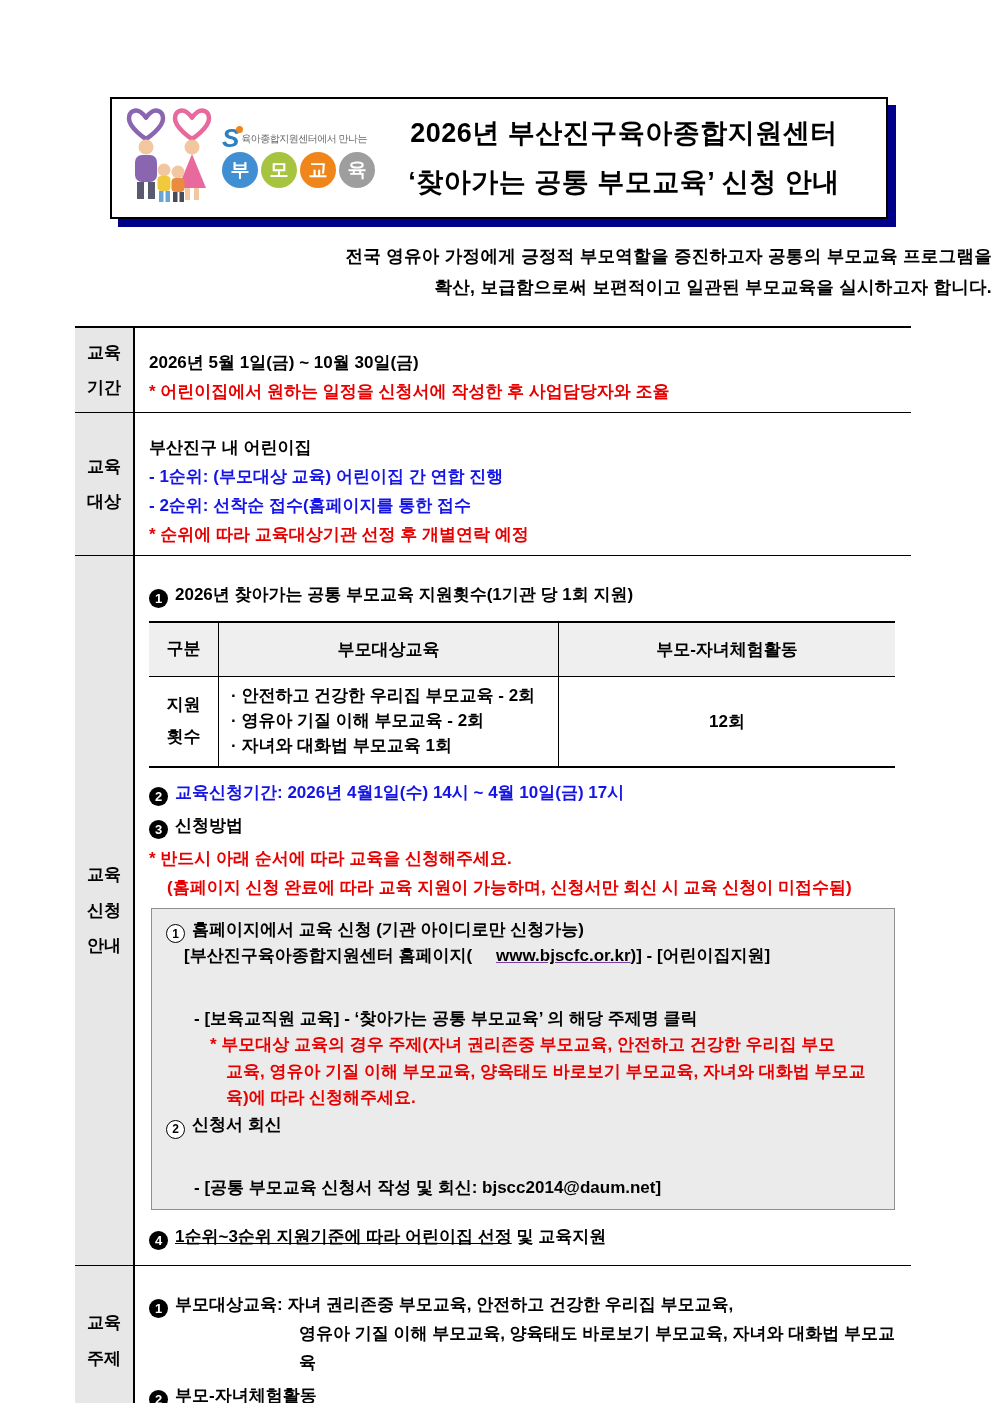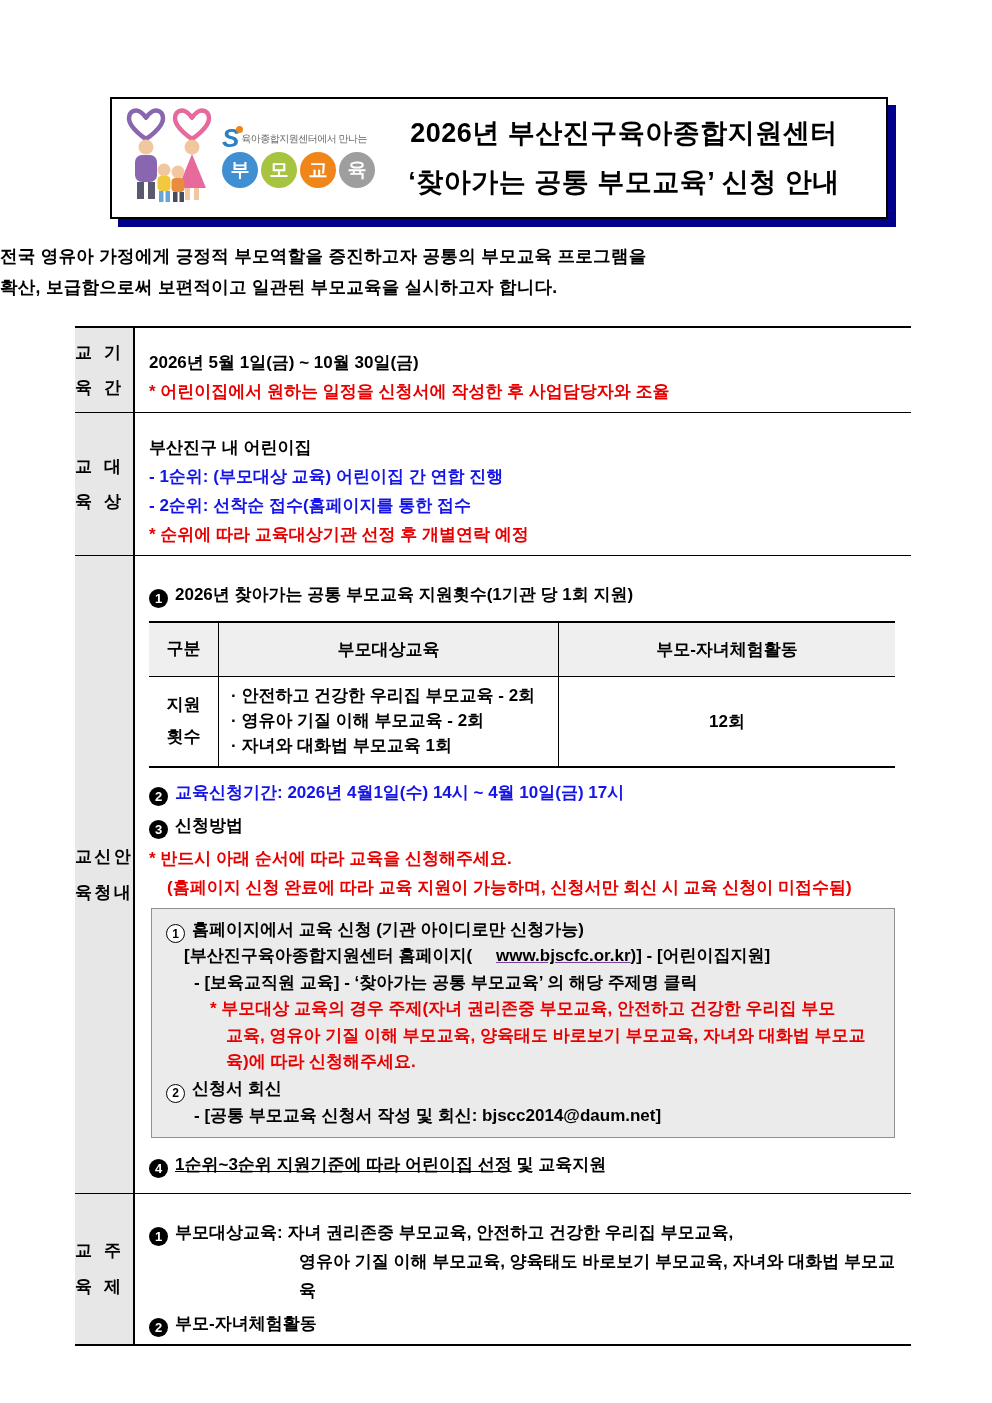--- a/index.html
+++ b/index.html
@@ -24,28 +24,28 @@
   .logo-right{display:flex;flex-direction:column;gap:4px;}
   .logo-caption-row{display:flex;align-items:flex-end;gap:2px;}
   .logo-s{color:#2b7fc3;font-size:26px;font-weight:700;font-style:italic;line-height:20px;position:relative;}
   .logo-s::after{content:"";position:absolute;right:-4px;top:-2px;width:7px;height:7px;border-radius:50%;background:#f08519;}
   .logo-caption{font-size:10px;color:#666;letter-spacing:-0.5px;padding-bottom:2px;}
   .logo-circles{display:flex;gap:3px;}
   .logo-circle{width:36px;height:36px;border-radius:50%;color:#fff;font-weight:700;font-size:19px;display:flex;align-items:center;justify-content:center;}
   .titles{flex:1;text-align:center;font-size:27px;font-weight:700;line-height:1.8;letter-spacing:0.5px;}
 
   
-  .intro{margin-top:22px;text-align:left;font-size:17.5px;font-weight:600;line-height:1.75;letter-spacing:0.3px;}
+  .intro{margin-top:22px;text-align:right;font-size:17.5px;font-weight:600;line-height:1.75;letter-spacing:0.3px;}
 
   
   .dtable{margin:24px 81px 0 75px;border-top:2.5px solid #000;}
   .drow{display:flex;border-bottom:1.5px solid #000;}
   .drow:last-child{border-bottom:2.5px solid #000;}
   .dlabel{width:60px;background:var(--label-bg);border-right:2px solid #000;
-    display:flex;justify-content:center;align-items:center;
+    display:flex;flex-direction:column;justify-content:center;align-items:center;
     font-size:17px;font-weight:700;line-height:2.1;flex-shrink:0;}
   .dcontent{flex:1;padding:20px 0 6px 14px;font-size:17px;font-weight:600;line-height:29px;}
   .t-red{color:var(--red);}
   .t-blue{color:var(--blue);}
   .t-black{color:#000;}
 
   
   .nmark{display:inline-flex;width:19px;height:19px;border-radius:50%;background:#000;color:#fff;
     font-size:13px;font-weight:700;align-items:center;justify-content:center;margin-right:7px;
     vertical-align:-3px;flex-shrink:0;}
@@ -61,21 +61,21 @@
   .sc2{width:340px;border-right:1px solid #000;flex-shrink:0;}
   .sc3{flex:1;display:flex;align-items:center;justify-content:center;}
   .srow.head .sc2,.srow.head .sc3{display:flex;align-items:center;justify-content:center;}
   .srow.head > div{padding:10px 0;}
   .srow.body > .sc2{padding:6px 0 8px 12px;line-height:25px;}
 
   
   .graybox{margin:6px 16px 12px 2px;background:var(--box-bg);border:1px solid #8f8f8f;
     padding:8px 14px;line-height:26.5px;font-size:17px;font-weight:600;}
   .ind1{padding-left:18px;}
-  .ind2{padding-left:28px;}
+  .ind2{padding-left:28px;margin-top:36px;}
   .ind3{padding-left:44px;}
   .ind4{padding-left:60px;}
   .url-link{text-decoration:underline;text-decoration-color:#7a3fa0;color:#000;margin-left:24px;}
 
   .item-line{margin-top:4px;}
   .item4-line{margin:12px 0 8px 0;font-weight:700;}
   .u{text-decoration:underline;}
 
   
   .topic-indent{padding-left:150px;}

